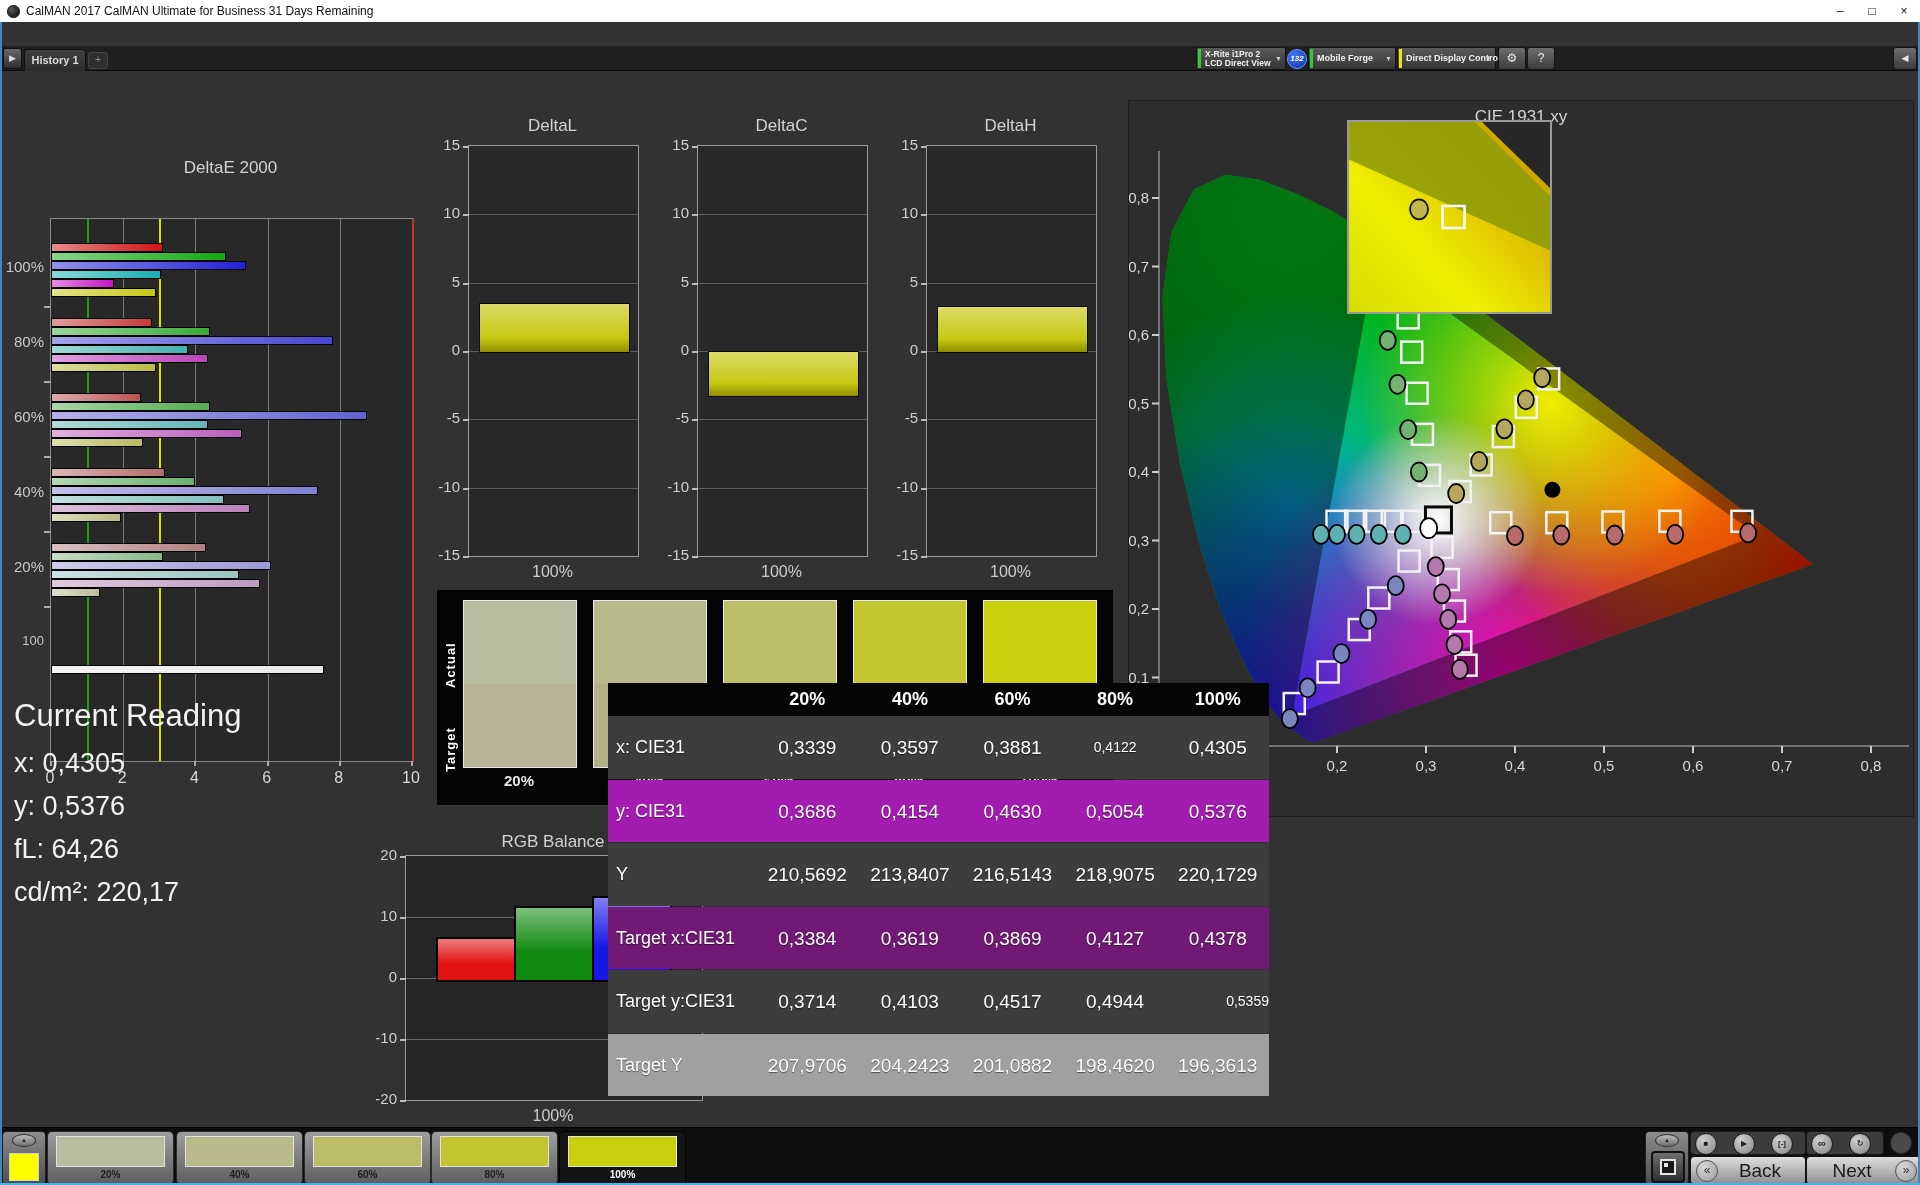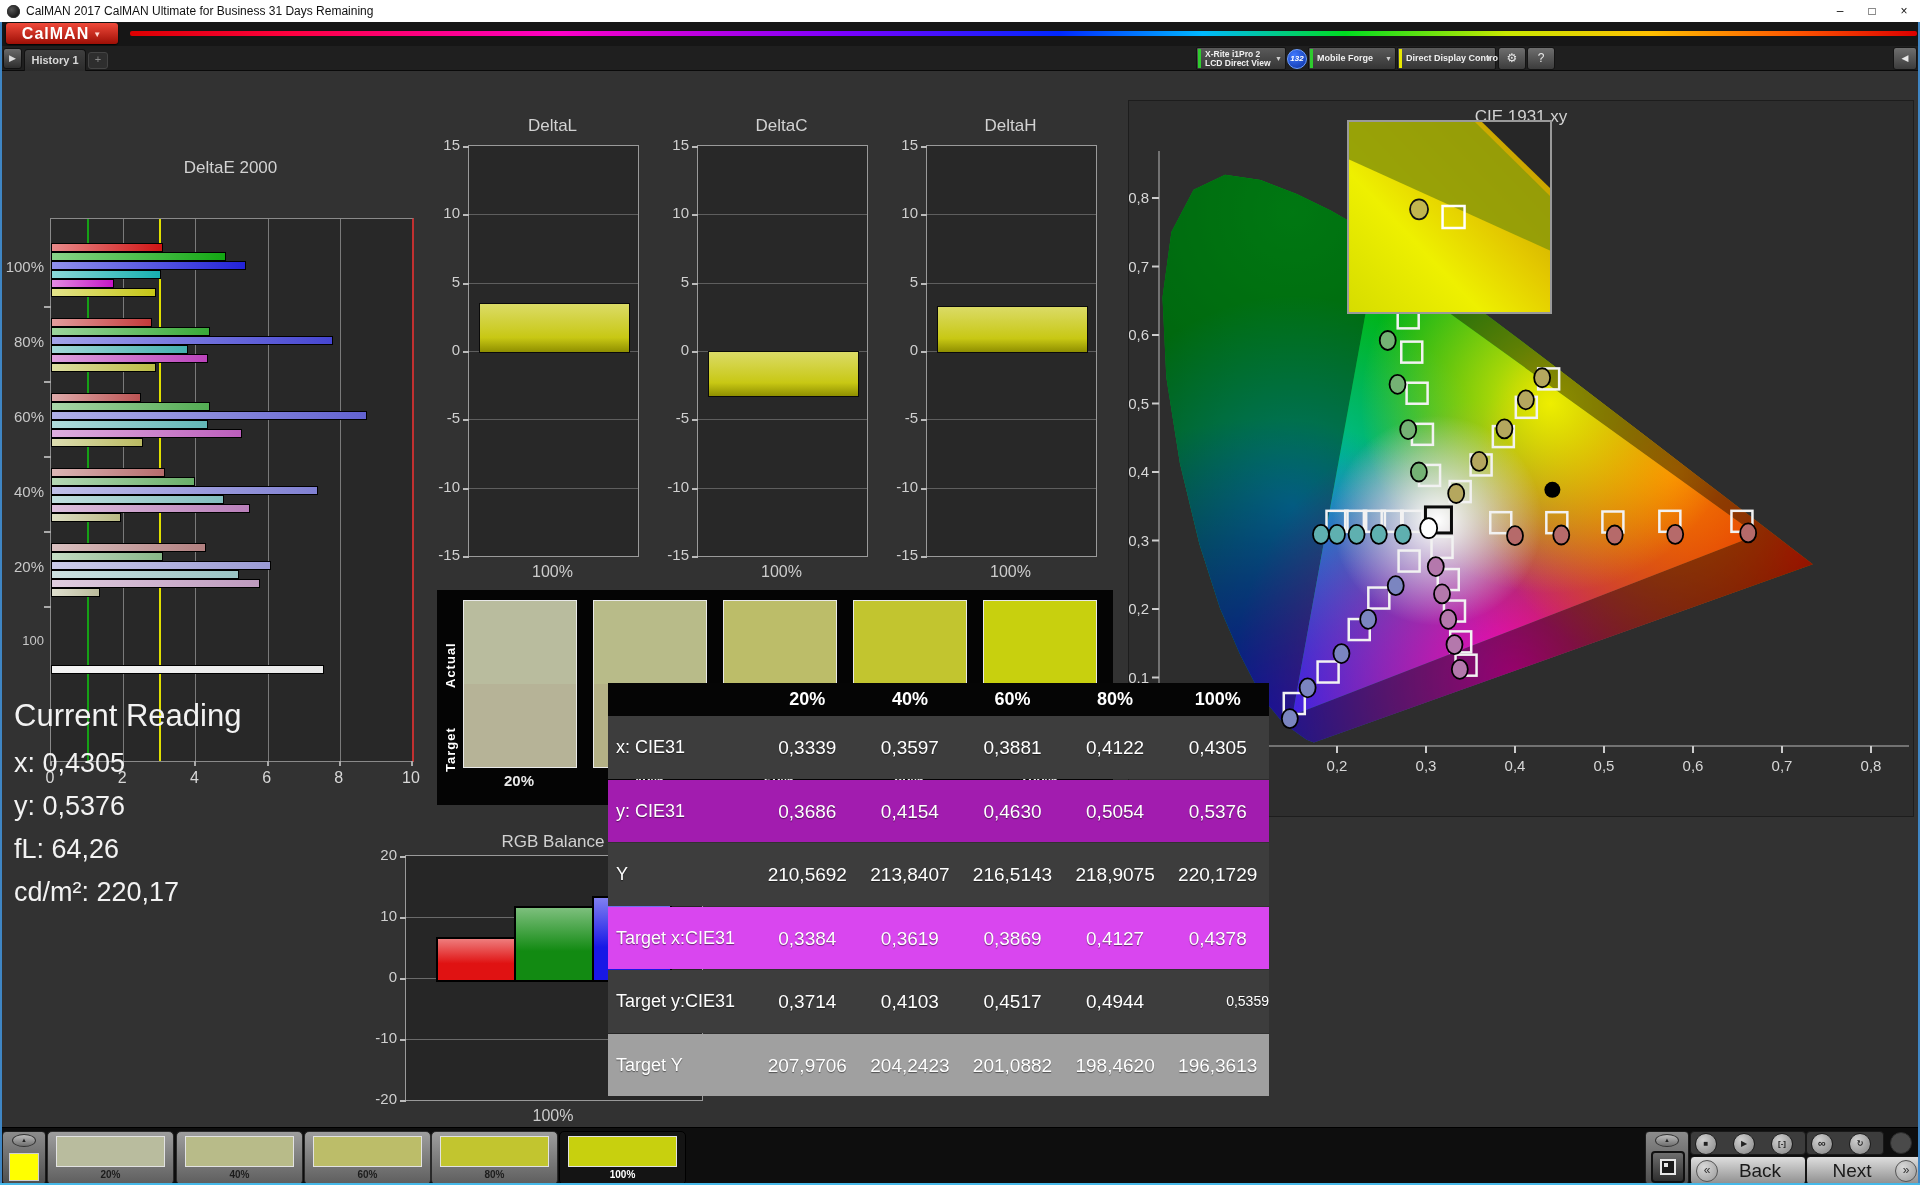--- a/index.html
+++ b/index.html
@@ -58,26 +58,20 @@
   <div class="titlebar">
     <span class="appicon"></span>
     <span class="wtitle">CalMAN 2017 CalMAN Ultimate for Business 31 Days Remaining</span>
     <span class="winbtns">
       <span class="wbtn">–</span>
       <span class="wbtn">□</span>
       <span class="wbtn">×</span>
     </span>
   </div>
 
-  <div class="logorow">
-    <div class="calman">
-      <span>CalMAN</span><span class="caret">▼</span>
-    </div>
-    <div class="rainbow"></div>
-  </div>
 
   <div class="tabrow">
     <div class="expander">▶</div>
     <div class="tab">History 1</div>
     <div class="addtab">+</div>
 
     <div class="toolbtn" style="left:1196px;width:88px;">
       <span class="accent" style="background:#2ecc2e;"></span>
       <span class="t1">X-Rite i1Pro 2</span>
       <span class="t2">LCD Direct View</span>
@@ -483,40 +477,40 @@
         <div style="position: absolute; left: 250.6px; top: 0px; width: 102.6px; height: 33px; line-height: 33px; text-align: center; font-size: 18px; font-weight: bold; color: rgb(255, 255, 255);">40%</div>
         <div style="position: absolute; left: 353.2px; top: 0px; width: 102.6px; height: 33px; line-height: 33px; text-align: center; font-size: 18px; font-weight: bold; color: rgb(255, 255, 255);">60%</div>
         <div style="position: absolute; left: 455.8px; top: 0px; width: 102.6px; height: 33px; line-height: 33px; text-align: center; font-size: 18px; font-weight: bold; color: rgb(255, 255, 255);">80%</div>
         <div style="position: absolute; left: 558.4px; top: 0px; width: 102.6px; height: 33px; line-height: 33px; text-align: center; font-size: 18px; font-weight: bold; color: rgb(255, 255, 255);">100%</div>
       </div>
       <div style="position: absolute; left: 608px; top: 716px; width: 661px; height: 62.5px; background: rgb(61, 61, 61);">
         <div style="position: absolute; left: 8px; top: 0px; width: 140px; height: 63.5px; line-height: 63.5px; font-size: 18px; color: rgb(255, 255, 255); text-shadow: rgba(0, 0, 0, 0.5) 0px 1px 1px; white-space: nowrap;">x: CIE31</div>
         <div style="position: absolute; left: 148px; top: 0px; width: 102.6px; height: 63.5px; line-height: 63.5px; text-align: center; font-size: 19px; color: rgb(255, 255, 255); text-shadow: rgba(0, 0, 0, 0.5) 0px 1px 1px;">0,3339</div>
         <div style="position: absolute; left: 250.6px; top: 0px; width: 102.6px; height: 63.5px; line-height: 63.5px; text-align: center; font-size: 19px; color: rgb(255, 255, 255); text-shadow: rgba(0, 0, 0, 0.5) 0px 1px 1px;">0,3597</div>
         <div style="position: absolute; left: 353.2px; top: 0px; width: 102.6px; height: 63.5px; line-height: 63.5px; text-align: center; font-size: 19px; color: rgb(255, 255, 255); text-shadow: rgba(0, 0, 0, 0.5) 0px 1px 1px;">0,3881</div>
-        <div style="position: absolute; left: 455.8px; top: 0px; width: 102.6px; height: 63.5px; line-height: 63.5px; text-align: center; font-size: 19px; color: rgb(255, 255, 255); text-shadow: rgba(0, 0, 0, 0.5) 0px 1px 1px;">0,4122</div>
+        <div style="position: absolute; left: 455.8px; top: 0px; width: 102.6px; height: 63.5px; line-height: 63.5px; text-align: center; font-size: 14px; color: rgb(255, 255, 255); text-shadow: rgba(0, 0, 0, 0.5) 0px 1px 1px;">0,4122</div>
         <div style="position: absolute; left: 558.4px; top: 0px; width: 102.6px; height: 63.5px; line-height: 63.5px; text-align: center; font-size: 19px; color: rgb(255, 255, 255); text-shadow: rgba(0, 0, 0, 0.5) 0px 1px 1px;">0,4305</div>
       </div>
       <div style="position: absolute; left: 608px; top: 779.5px; width: 661px; height: 62.5px; background: #a21caf;">
         <div style="position: absolute; left: 8px; top: 0px; width: 140px; height: 63.5px; line-height: 63.5px; font-size: 18px; color: rgb(255, 255, 255); text-shadow: rgba(0, 0, 0, 0.5) 0px 1px 1px; white-space: nowrap;">y: CIE31</div>
         <div style="position: absolute; left: 148px; top: 0px; width: 102.6px; height: 63.5px; line-height: 63.5px; text-align: center; font-size: 19px; color: rgb(255, 255, 255); text-shadow: rgba(0, 0, 0, 0.5) 0px 1px 1px;">0,3686</div>
         <div style="position: absolute; left: 250.6px; top: 0px; width: 102.6px; height: 63.5px; line-height: 63.5px; text-align: center; font-size: 19px; color: rgb(255, 255, 255); text-shadow: rgba(0, 0, 0, 0.5) 0px 1px 1px;">0,4154</div>
         <div style="position: absolute; left: 353.2px; top: 0px; width: 102.6px; height: 63.5px; line-height: 63.5px; text-align: center; font-size: 19px; color: rgb(255, 255, 255); text-shadow: rgba(0, 0, 0, 0.5) 0px 1px 1px;">0,4630</div>
         <div style="position: absolute; left: 455.8px; top: 0px; width: 102.6px; height: 63.5px; line-height: 63.5px; text-align: center; font-size: 19px; color: rgb(255, 255, 255); text-shadow: rgba(0, 0, 0, 0.5) 0px 1px 1px;">0,5054</div>
         <div style="position: absolute; left: 558.4px; top: 0px; width: 102.6px; height: 63.5px; line-height: 63.5px; text-align: center; font-size: 19px; color: rgb(255, 255, 255); text-shadow: rgba(0, 0, 0, 0.5) 0px 1px 1px;">0,5376</div>
       </div>
       <div style="position: absolute; left: 608px; top: 843px; width: 661px; height: 62.5px; background: rgb(61, 61, 61);">
         <div style="position: absolute; left: 8px; top: 0px; width: 140px; height: 63.5px; line-height: 63.5px; font-size: 18px; color: rgb(255, 255, 255); text-shadow: rgba(0, 0, 0, 0.5) 0px 1px 1px; white-space: nowrap;">Y</div>
         <div style="position: absolute; left: 148px; top: 0px; width: 102.6px; height: 63.5px; line-height: 63.5px; text-align: center; font-size: 19px; color: rgb(255, 255, 255); text-shadow: rgba(0, 0, 0, 0.5) 0px 1px 1px;">210,5692</div>
         <div style="position: absolute; left: 250.6px; top: 0px; width: 102.6px; height: 63.5px; line-height: 63.5px; text-align: center; font-size: 19px; color: rgb(255, 255, 255); text-shadow: rgba(0, 0, 0, 0.5) 0px 1px 1px;">213,8407</div>
         <div style="position: absolute; left: 353.2px; top: 0px; width: 102.6px; height: 63.5px; line-height: 63.5px; text-align: center; font-size: 19px; color: rgb(255, 255, 255); text-shadow: rgba(0, 0, 0, 0.5) 0px 1px 1px;">216,5143</div>
         <div style="position: absolute; left: 455.8px; top: 0px; width: 102.6px; height: 63.5px; line-height: 63.5px; text-align: center; font-size: 19px; color: rgb(255, 255, 255); text-shadow: rgba(0, 0, 0, 0.5) 0px 1px 1px;">218,9075</div>
         <div style="position: absolute; left: 558.4px; top: 0px; width: 102.6px; height: 63.5px; line-height: 63.5px; text-align: center; font-size: 19px; color: rgb(255, 255, 255); text-shadow: rgba(0, 0, 0, 0.5) 0px 1px 1px;">220,1729</div>
       </div>
-      <div style="position: absolute; left: 608px; top: 906.5px; width: 661px; height: 62.5px; background: #d946ef;">
+      <div style="position: absolute; left: 608px; top: 906.5px; width: 661px; height: 62.5px; background: #701a75;">
         <div style="position: absolute; left: 8px; top: 0px; width: 140px; height: 63.5px; line-height: 63.5px; font-size: 18px; color: rgb(255, 255, 255); text-shadow: rgba(0, 0, 0, 0.5) 0px 1px 1px; white-space: nowrap;">Target x:CIE31</div>
         <div style="position: absolute; left: 148px; top: 0px; width: 102.6px; height: 63.5px; line-height: 63.5px; text-align: center; font-size: 19px; color: rgb(255, 255, 255); text-shadow: rgba(0, 0, 0, 0.5) 0px 1px 1px;">0,3384</div>
         <div style="position: absolute; left: 250.6px; top: 0px; width: 102.6px; height: 63.5px; line-height: 63.5px; text-align: center; font-size: 19px; color: rgb(255, 255, 255); text-shadow: rgba(0, 0, 0, 0.5) 0px 1px 1px;">0,3619</div>
         <div style="position: absolute; left: 353.2px; top: 0px; width: 102.6px; height: 63.5px; line-height: 63.5px; text-align: center; font-size: 19px; color: rgb(255, 255, 255); text-shadow: rgba(0, 0, 0, 0.5) 0px 1px 1px;">0,3869</div>
         <div style="position: absolute; left: 455.8px; top: 0px; width: 102.6px; height: 63.5px; line-height: 63.5px; text-align: center; font-size: 19px; color: rgb(255, 255, 255); text-shadow: rgba(0, 0, 0, 0.5) 0px 1px 1px;">0,4127</div>
         <div style="position: absolute; left: 558.4px; top: 0px; width: 102.6px; height: 63.5px; line-height: 63.5px; text-align: center; font-size: 19px; color: rgb(255, 255, 255); text-shadow: rgba(0, 0, 0, 0.5) 0px 1px 1px;">0,4378</div>
       </div>
       <div style="position: absolute; left: 608px; top: 970px; width: 661px; height: 62.5px; background: rgb(61, 61, 61);">
         <div style="position: absolute; left: 8px; top: 0px; width: 140px; height: 63.5px; line-height: 63.5px; font-size: 18px; color: rgb(255, 255, 255); text-shadow: rgba(0, 0, 0, 0.5) 0px 1px 1px; white-space: nowrap;">Target y:CIE31</div>
         <div style="position: absolute; left: 148px; top: 0px; width: 102.6px; height: 63.5px; line-height: 63.5px; text-align: center; font-size: 19px; color: rgb(255, 255, 255); text-shadow: rgba(0, 0, 0, 0.5) 0px 1px 1px;">0,3714</div>

